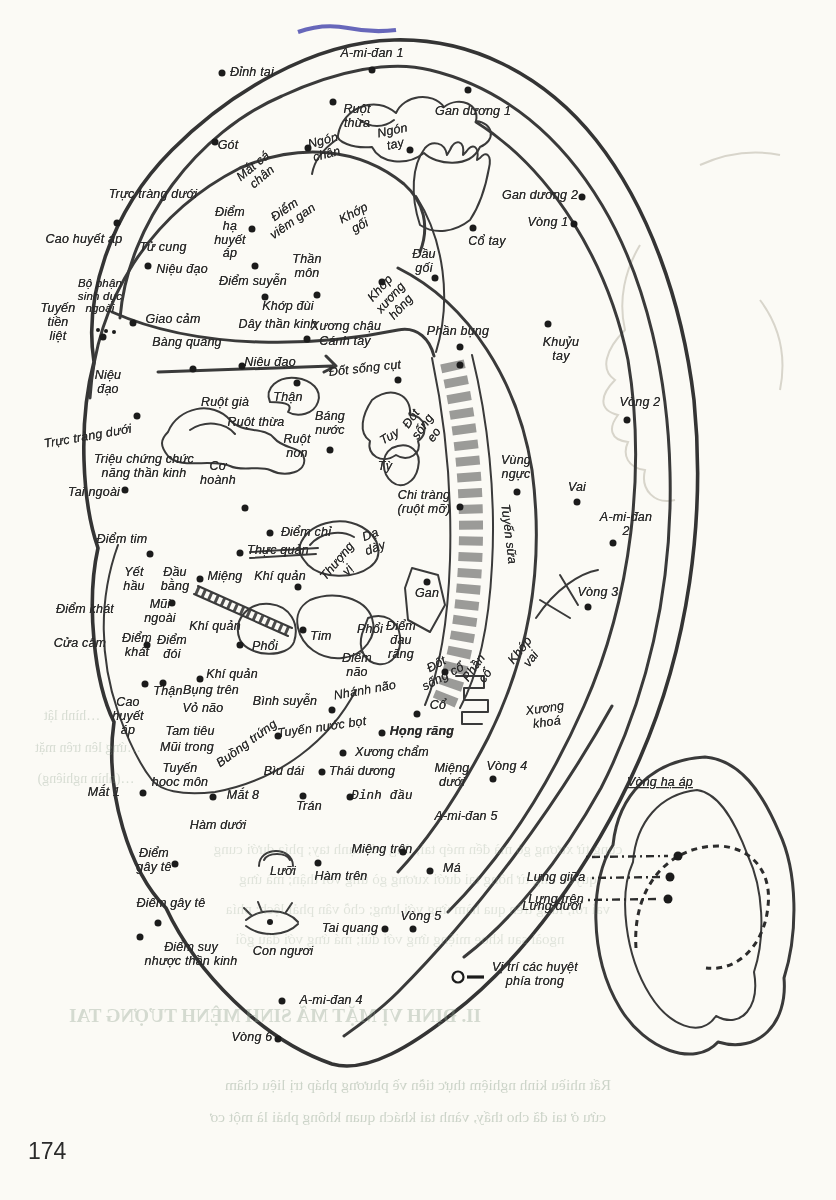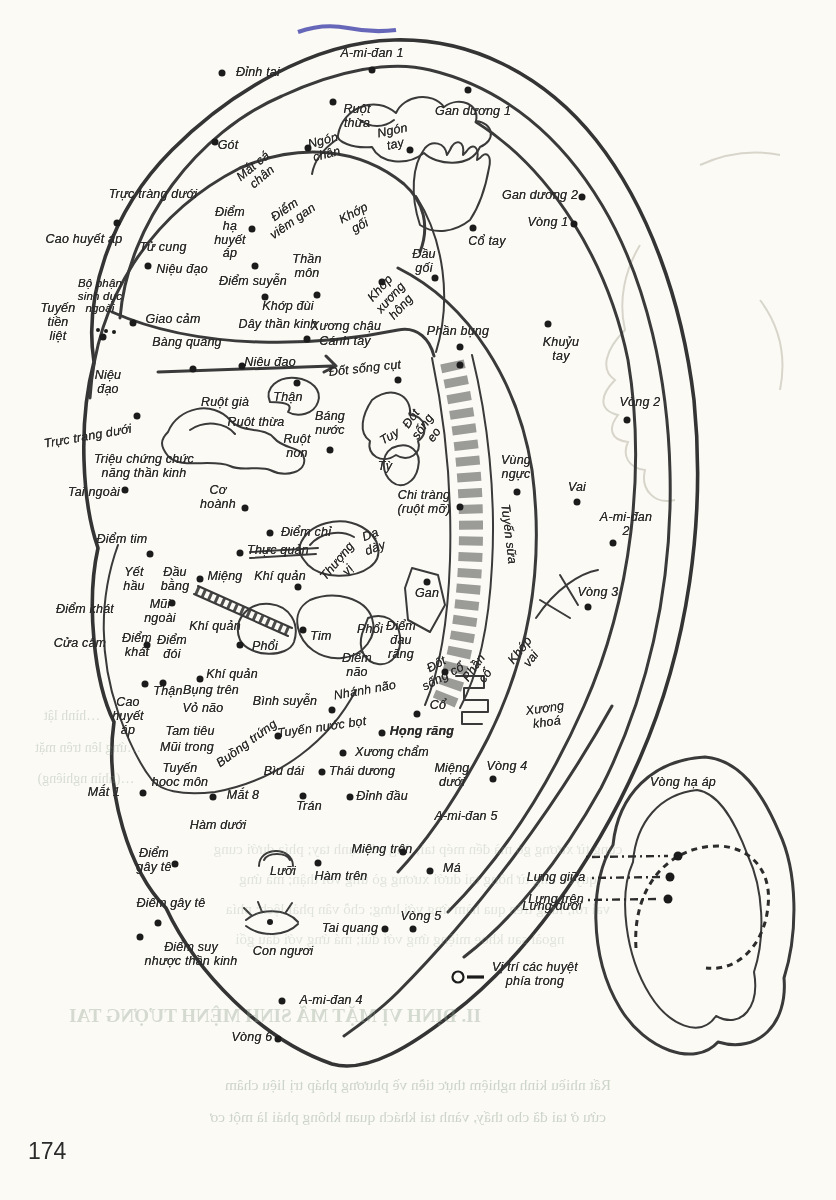--- a/index.html
+++ b/index.html
@@ -100,21 +100,21 @@
       <div class="bt" style="left: 418px; top: 849px; font-size: 15px; opacity: 0.24;">cung từ xương gò mà đến mép tai; ứng với cạnh tay; phía dưới cung</div>
       <div class="bt" style="left: 418px; top: 879px; font-size: 15px; opacity: 0.24;">quyển ứng từ hông tai dưới xương gò ứng với thận; mà ứng</div>
       <div class="bt" style="left: 418px; top: 909px; font-size: 15px; opacity: 0.24;">vai rồi; lưng trên qua hàm ứng với lưng; chỗ vân phải lệch; phía</div>
       <div class="bt" style="left: 400px; top: 939px; font-size: 15px; opacity: 0.24;">ngoài sau khoe miệng ứng với đùi; má ứng với đầu gối</div>
       <div class="bt" style="left: 72px; top: 716px; font-size: 14px; opacity: 0.32;">…hình lật</div>
       <div class="bt" style="left: 88px; top: 748px; font-size: 14px; opacity: 0.32;">…ứng lên trên mặt</div>
       <div class="bt" style="left: 86px; top: 779px; font-size: 14px; opacity: 0.32;">…(nhìn nghiêng)</div>
     </div>
   <div id="labels-layer">
       <div class="lbl" style="left: 372px; top: 54px;">A-mi-đan 1</div>
-      <div class="lbl" style="left: 258px; top: 73px;">Đỉnh tai</div>
+      <div class="lbl" style="left: 252px; top: 73px;">Đỉnh tai</div>
       <div class="lbl" style="left: 473px; top: 112px;">Gan dương 1</div>
       <div class="lbl" style="left: 357px; top: 117px;">Ruột
 thừa</div>
       <div class="lbl" style="left: 325px; top: 148px; --r: -15deg;">Ngón
 chân</div>
       <div class="lbl" style="left: 394px; top: 138px; --r: -12deg;">Ngón
 tay</div>
       <div class="lbl" style="left: 228px; top: 146px;">Gót</div>
       <div class="lbl" style="left: 258px; top: 172px; --r: -40deg;">Mắt cá
 chân</div>
@@ -173,21 +173,21 @@
       <div class="lbl" style="left: 297px; top: 447px;">Ruột
 non</div>
       <div class="lbl" style="left: 390px; top: 437px; --r: -30deg;">Tuy</div>
       <div class="lbl" style="left: 385px; top: 467px;">Tỳ</div>
       <div class="lbl" style="left: 144px; top: 467px;">Triệu chứng chức
 năng thần kinh</div>
       <div class="lbl" style="left: 516px; top: 468px;">Vùng
 ngực</div>
       <div class="lbl" style="left: 94px; top: 493px;">Tai ngoài</div>
       <div class="lbl" style="left: 577px; top: 488px;">Vai</div>
-      <div class="lbl" style="left: 218px; top: 498px; text-align: center;">Cơ
+      <div class="lbl" style="left: 218px; top: 474px; text-align: center;">Cơ
 hoành</div>
       <div class="lbl" style="left: 424px; top: 503px;">Chi tràng
 (ruột mỡ)</div>
       <div class="lbl" style="left: 626px; top: 525px;">A-mi-đan
 2</div>
       <div class="lbl" style="left: 122px; top: 540px; text-align: right;">Điểm tim</div>
       <div class="lbl" style="left: 508px; top: 534px; --r: 83deg;">Tuyến sữa</div>
       <div class="lbl" style="left: 306px; top: 533px;">Điểm chỉ</div>
       <div class="lbl" style="left: 278px; top: 551px;">Thực quản</div>
       <div class="lbl" style="left: 343px; top: 566px; --r: -50deg;">Thượng
@@ -237,21 +237,21 @@
       <div class="lbl" style="left: 438px; top: 706px;">Cổ</div>
       <div class="lbl" style="left: 190px; top: 732px;">Tam tiêu</div>
       <div class="lbl" style="left: 187px; top: 748px;">Mũi trong</div>
       <div class="lbl" style="left: 180px; top: 776px;">Tuyến
 hooc môn</div>
       <div class="lbl" style="left: 247px; top: 744px; --r: -36deg;">Buồng trứng</div>
       <div class="lbl" style="left: 322px; top: 728px; --r: -8deg;">Tuyến nước bọt</div>
       <div class="lbl" style="left: 422px; top: 732px; font-weight: bold;">Họng răng</div>
       <div class="lbl" style="left: 392px; top: 753px;">Xương chẩm</div>
       <div class="lbl" style="left: 362px; top: 772px;">Thái dương</div>
-      <div class="lbl" style="left: 382px; top: 797px;">Đỉnh đầu</div>
+      <div class="lbl" style="left: 382px; top: 797px; font-family: Liberation Mono, monospace;">Đỉnh đầu</div>
       <div class="lbl" style="left: 284px; top: 772px;">Bìu dái</div>
       <div class="lbl" style="left: 452px; top: 776px;">Miệng
 dưới</div>
       <div class="lbl" style="left: 507px; top: 767px;">Vòng 4</div>
       <div class="lbl" style="left: 546px; top: 716px; --r: -8deg;">Xương
 khoá</div>
       <div class="lbl" style="left: 466px; top: 817px;">A-mi-đan 5</div>
       <div class="lbl" style="left: 104px; top: 793px;">Mắt 1</div>
       <div class="lbl" style="left: 243px; top: 796px;">Mắt 8</div>
       <div class="lbl" style="left: 309px; top: 807px;">Trán</div>
@@ -265,21 +265,21 @@
       <div class="lbl" style="left: 171px; top: 904px;">Điểm gây tê</div>
       <div class="lbl" style="left: 350px; top: 929px;">Tai quang</div>
       <div class="lbl" style="left: 421px; top: 917px;">Vòng 5</div>
       <div class="lbl" style="left: 191px; top: 955px;">Điểm suy
 nhược thần kinh</div>
       <div class="lbl" style="left: 283px; top: 952px;">Con ngươi</div>
       <div class="lbl" style="left: 331px; top: 1001px;">A-mi-đan 4</div>
       <div class="lbl" style="left: 252px; top: 1038px;">Vòng 6</div>
       <div class="lbl" style="left: 535px; top: 975px;">Vị trí các huyệt
 phía trong</div>
-      <div class="lbl" style="left: 683px; top: 783px;">Vòng hạ áp</div>
+      <div class="lbl" style="left: 660px; top: 783px; text-decoration: underline;">Vòng hạ áp</div>
       <div class="lbl" style="left: 552px; top: 907px;">Lưng dưới</div>
       <div class="lbl" style="left: 556px; top: 878px;">Lưng giữa</div>
       <div class="lbl" style="left: 556px; top: 900px;">Lưng trên</div>
     </div>
   <div id="dots-layer">
       <div class="dot" style="left: 372px; top: 70px; width: 7px; height: 7px;"></div>
       <div class="dot" style="left: 222px; top: 73px; width: 7px; height: 7px;"></div>
       <div class="dot" style="left: 468px; top: 90px; width: 7px; height: 7px;"></div>
       <div class="dot" style="left: 333px; top: 102px; width: 7px; height: 7px;"></div>
       <div class="dot" style="left: 410px; top: 150px; width: 7px; height: 7px;"></div>

